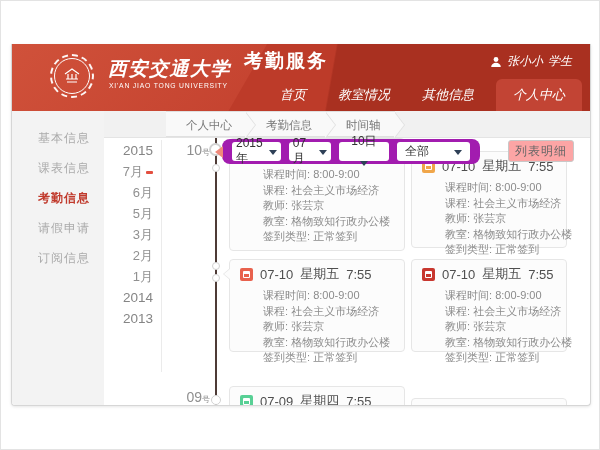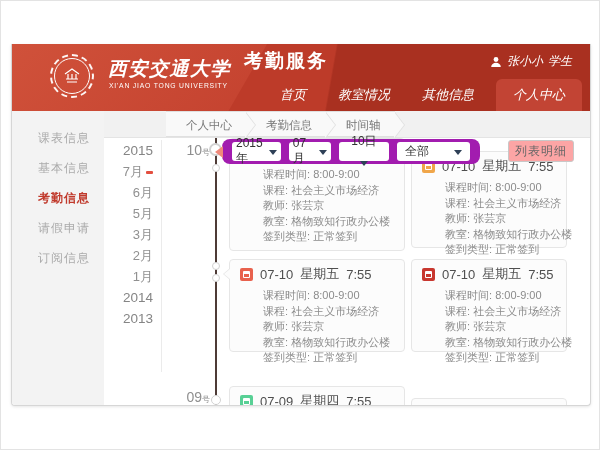--- a/index.html
+++ b/index.html
@@ -109,22 +109,22 @@
 
     <div class="nav">
       <div class="nav-item">首页</div>
       <div class="nav-item">教室情况</div>
       <div class="nav-item">其他信息</div>
       <div class="nav-item nav-tab">个人中心</div>
     </div>
   </div>
 
   <div class="sidebar">
+    <div class="side-item">基本信息</div>
     <div class="side-item">课表信息</div>
-    <div class="side-item">基本信息</div>
     <div class="side-item active">考勤信息</div>
     <div class="side-item">请假申请</div>
     <div class="side-item">订阅信息</div>
   </div>
 
   <div class="crumbbar">
     <span class="crumb">个人中心</span>
     <span class="crumb">考勤信息</span>
     <span class="crumb">时间轴</span>
   </div>

